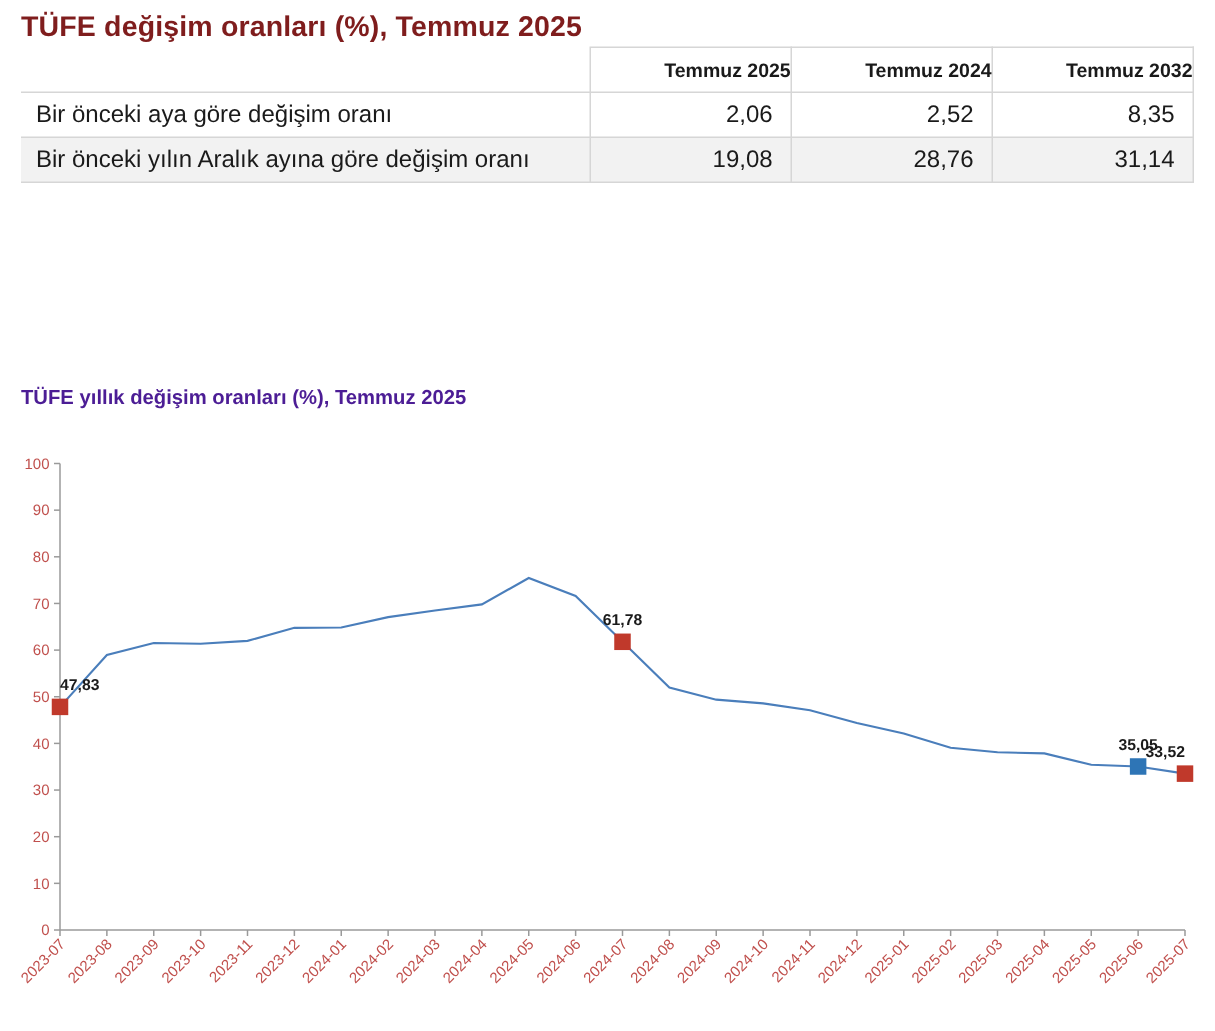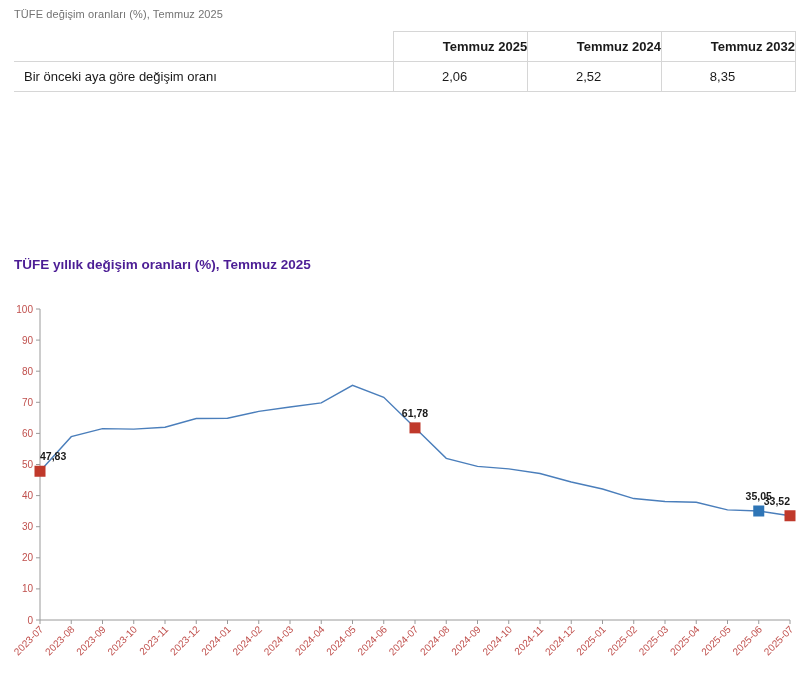--- a/index.html
+++ b/index.html
@@ -14,23 +14,23 @@
     color: #1a1a1a;
     position: relative;
     overflow: hidden;
   }
 
   
   .table-title {
     position: absolute;
     left: 14px;
     top: 8px;
-    font-size: 11px;
-    font-weight: normal;
-    color: #737373;
+    font-size: 19px;
+    font-weight: bold;
+    color: #7f1d1d;
     letter-spacing: 0.1px;
   }
 
   .data-table {
     position: absolute;
     left: 14px;
     top: 31px;
     width: 782px;
     border-collapse: collapse;
     font-size: 13px;
@@ -52,28 +52,28 @@
   }
   .data-table thead th.corner {
     border-left: none;
     border-top: none;
     border-bottom: 1px solid #d6d6d6;
     background: #ffffff;
   }
   .data-table tbody td.label {
     text-align: left;
     padding-left: 10px;
-    font-size: 13px;
+    font-size: 16px;
     color: #1a1a1a;
     border-left: none;
   }
   .data-table tbody td.num {
-    text-align: center;
+    text-align: right;
     padding-right: 12px;
-    font-size: 13px;
+    font-size: 16px;
   }
   .data-table tbody tr.alt td {
     background: #f2f2f2;
   }
   .data-table tbody tr td {
     background: #ffffff;
   }
   .data-table tbody tr.alt td.label,
   .data-table tbody tr.alt td.num {
     background: #f2f2f2;
@@ -133,20 +133,26 @@
       <th class="col-num">Temmuz 2024</th>
       <th class="col-num">Temmuz 2032</th>
     </tr>
   </thead>
   <tbody>
     <tr class="plain">
       <td class="label">Bir önceki aya göre değişim oranı</td>
       <td class="num">2,06</td>
       <td class="num">2,52</td>
       <td class="num">8,35</td>
+    </tr>
+    <tr class="alt">
+      <td class="label">Bir önceki yılın Aralık ayına göre değişim oranı</td>
+      <td class="num">19,08</td>
+      <td class="num">28,76</td>
+      <td class="num">31,14</td>
     </tr>
   </tbody>
 </table>
 
 <div class="chart-title">TÜFE yıllık değişim oranları (%), Temmuz 2025</div>
 
 <div class="chart-area">
   <svg class="chart-svg" id="chart-svg" width="810" height="392">
       <line x1="40" y1="14" x2="40" y2="325" stroke="#9a9a9a" stroke-width="1"></line>
       <line x1="40" y1="325" x2="790" y2="325" stroke="#9a9a9a" stroke-width="1"></line>

